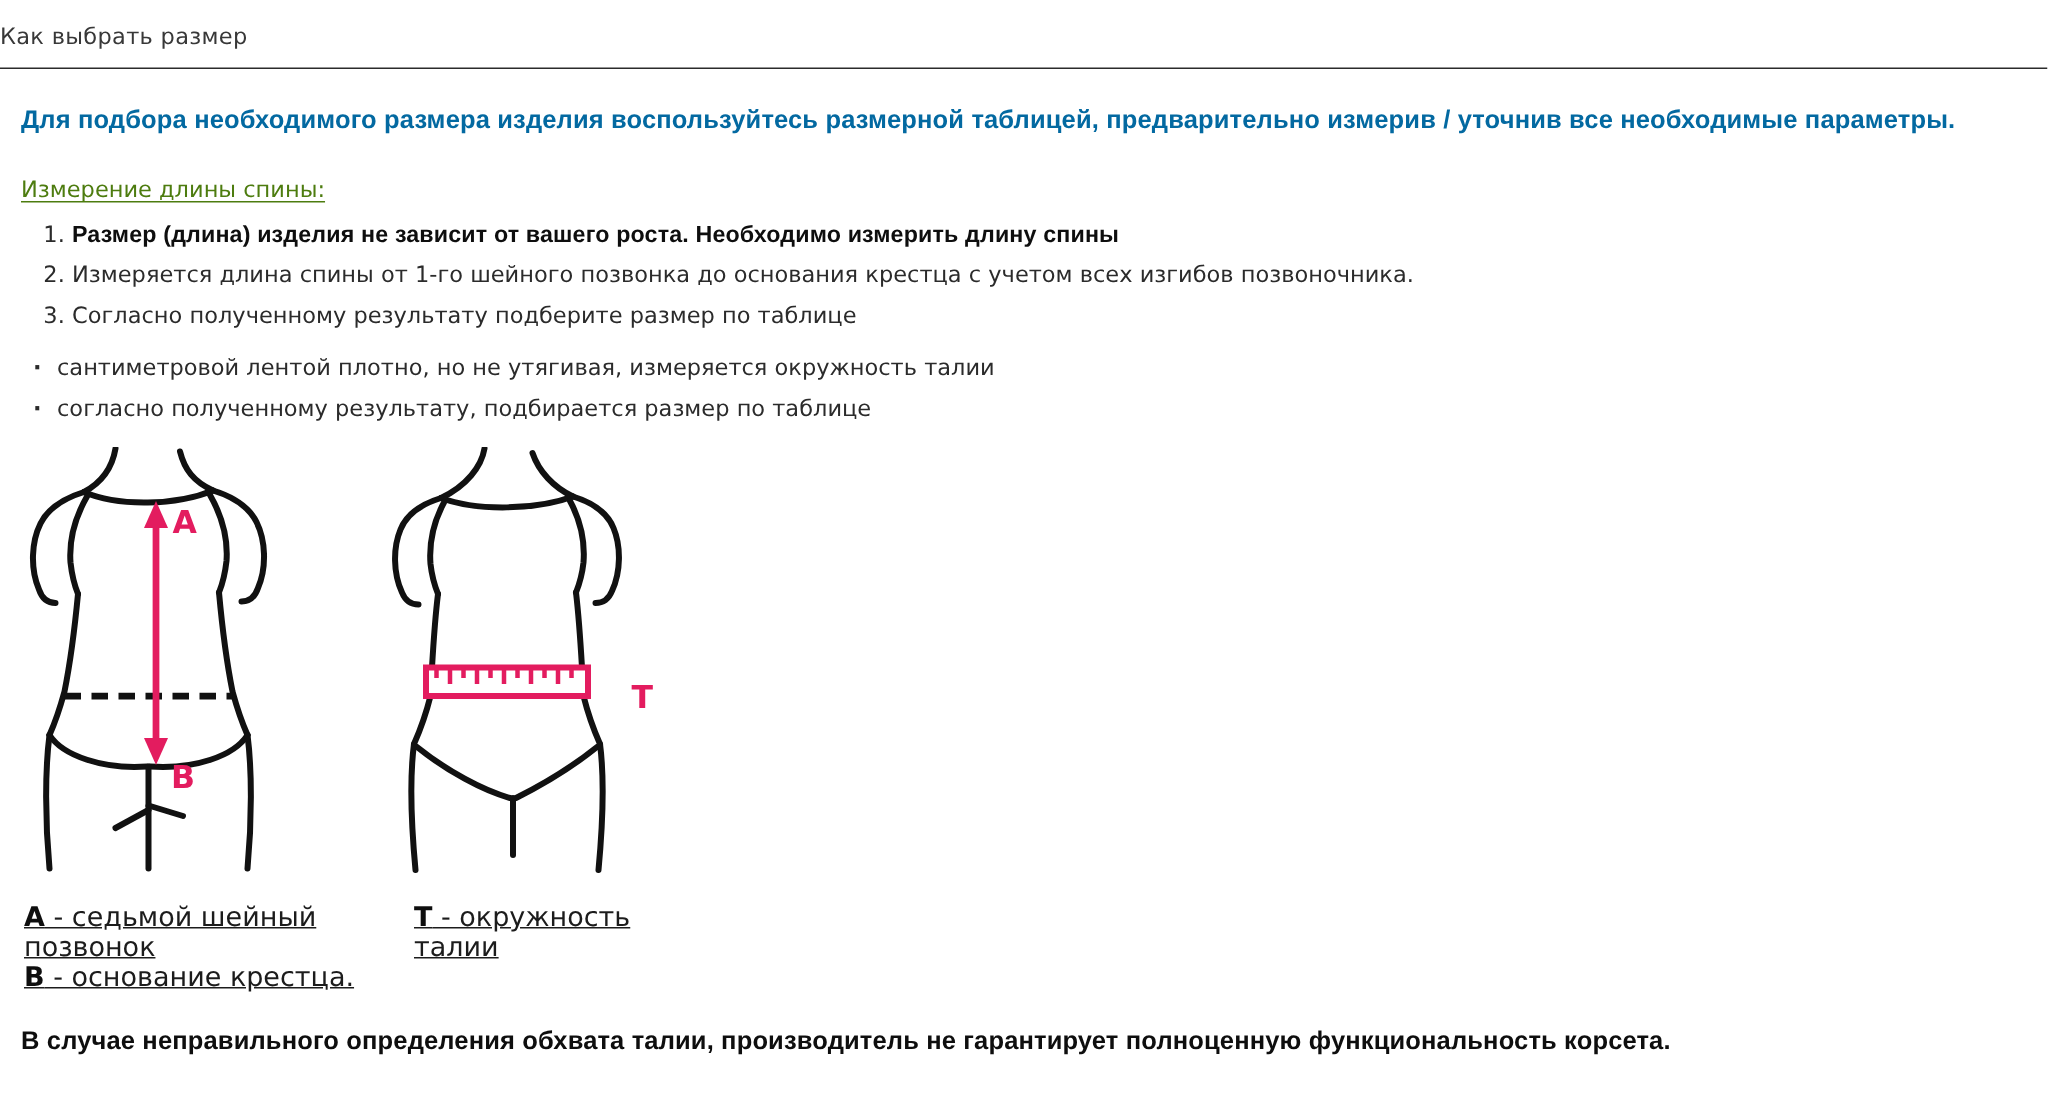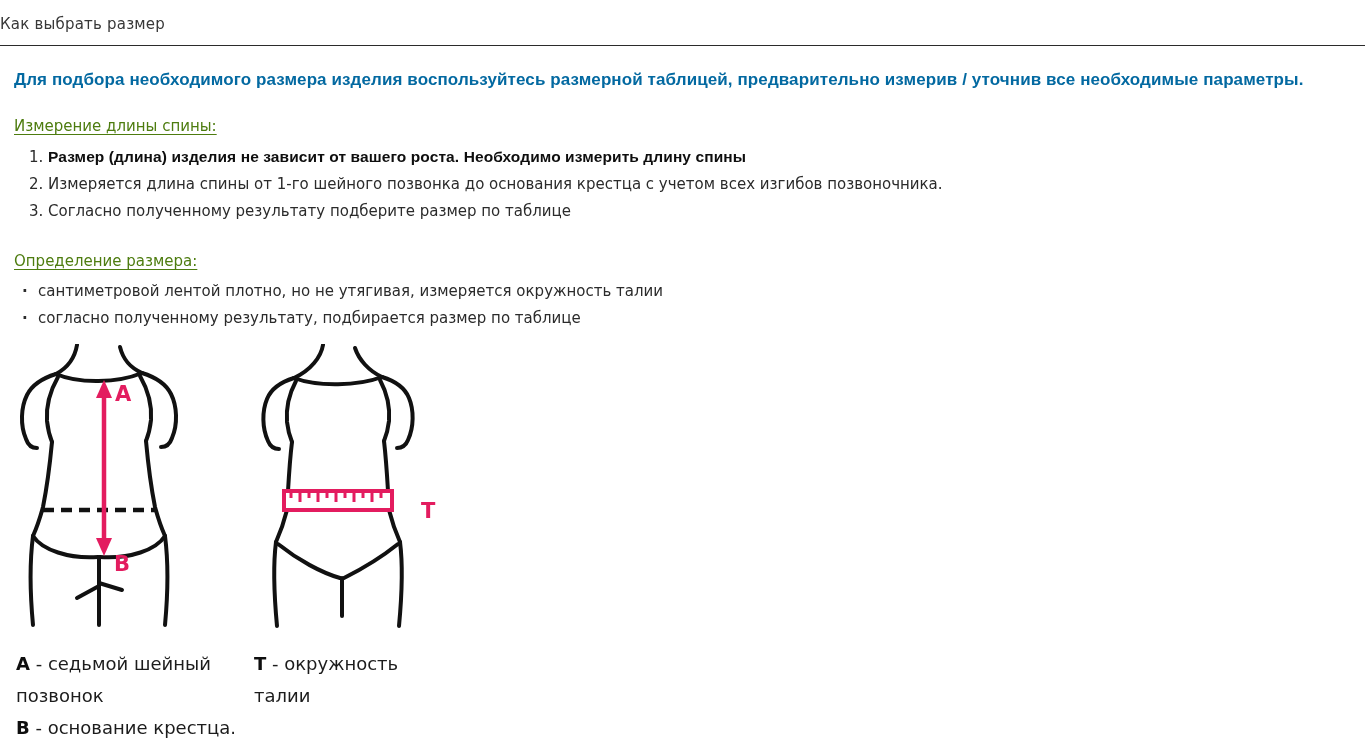--- a/index.html
+++ b/index.html
@@ -51,24 +51,24 @@
   .outline{fill:none;stroke:#111111;stroke-width:4;stroke-linecap:round;stroke-linejoin:round;}
   .outline-dashed{fill:none;stroke:#111111;stroke-width:4.5;stroke-linecap:butt;stroke-dasharray:11 7;}
   .accent-stroke{fill:none;stroke:#E31C5F;stroke-width:4.5;stroke-linecap:butt;}
   .accent-fill{fill:#E31C5F;stroke:none;}
   .tape-rect{fill:#ffffff;stroke:#E31C5F;stroke-width:4;}
   .tape-ticks{fill:none;stroke:#E31C5F;stroke-width:3;stroke-linecap:butt;}
   .fig-label{
     font-family:"DejaVu Sans",sans-serif;font-weight:700;font-size:21px;fill:#E31C5F;
   }
   .legend{display:flex;margin-top:8px;}
-  .legend-col{font-size:18px;color:#1c1c1c;line-height:32px;}
+  .legend-col{font-size:18px;color:#1c1c1c;line-height:20px;text-decoration:underline;}
   .legend-col b{font-weight:700;color:#0e0e0e;}
   .legend-col-left{width:230px;margin-left:2px;}
-  .legend-col-right{width:165px;margin-left:8px;}
+  .legend-col-right{width:165px;margin-left:30px;}
   .footer-note{
     margin:22px 0 0 0;
     font-family:"Liberation Sans",sans-serif;
     font-weight:700;font-size:17px;color:#0e0e0e;
     letter-spacing:.1px;white-space:nowrap;
   }
 </style>
 </head>
 <body>
 
@@ -83,21 +83,20 @@
 
     <p class="intro">Для подбора необходимого размера изделия воспользуйтесь размерной таблицей, предварительно измерив / уточнив все необходимые параметры.</p>
 
     <p class="section-heading">Измерение длины спины:</p>
     <ol class="steps">
       <li><span class="bold-step">Размер (длина) изделия не зависит от вашего роста. Необходимо измерить длину спины</span></li>
       <li><span>Измеряется длина спины от 1-го шейного позвонка до основания крестца с учетом всех изгибов позвоночника.</span></li>
       <li><span>Согласно полученному результату подберите размер по таблице</span></li>
     </ol>
 
-    <p class="section-heading">Определение размера:</p>
     <ul class="bullets">
       <li><span>сантиметровой лентой плотно, но не утягивая, измеряется окружность талии</span></li>
       <li><span>согласно полученному результату, подбирается размер по таблице</span></li>
     </ul>
 
     <div class="figures">
 
       <svg class="fig fig-back" width="170" height="296" viewBox="0 0 170 296" xmlns="http://www.w3.org/2000/svg">
 
         <path class="outline" d="M63,1 C61,13 55,23 42,30"></path>

